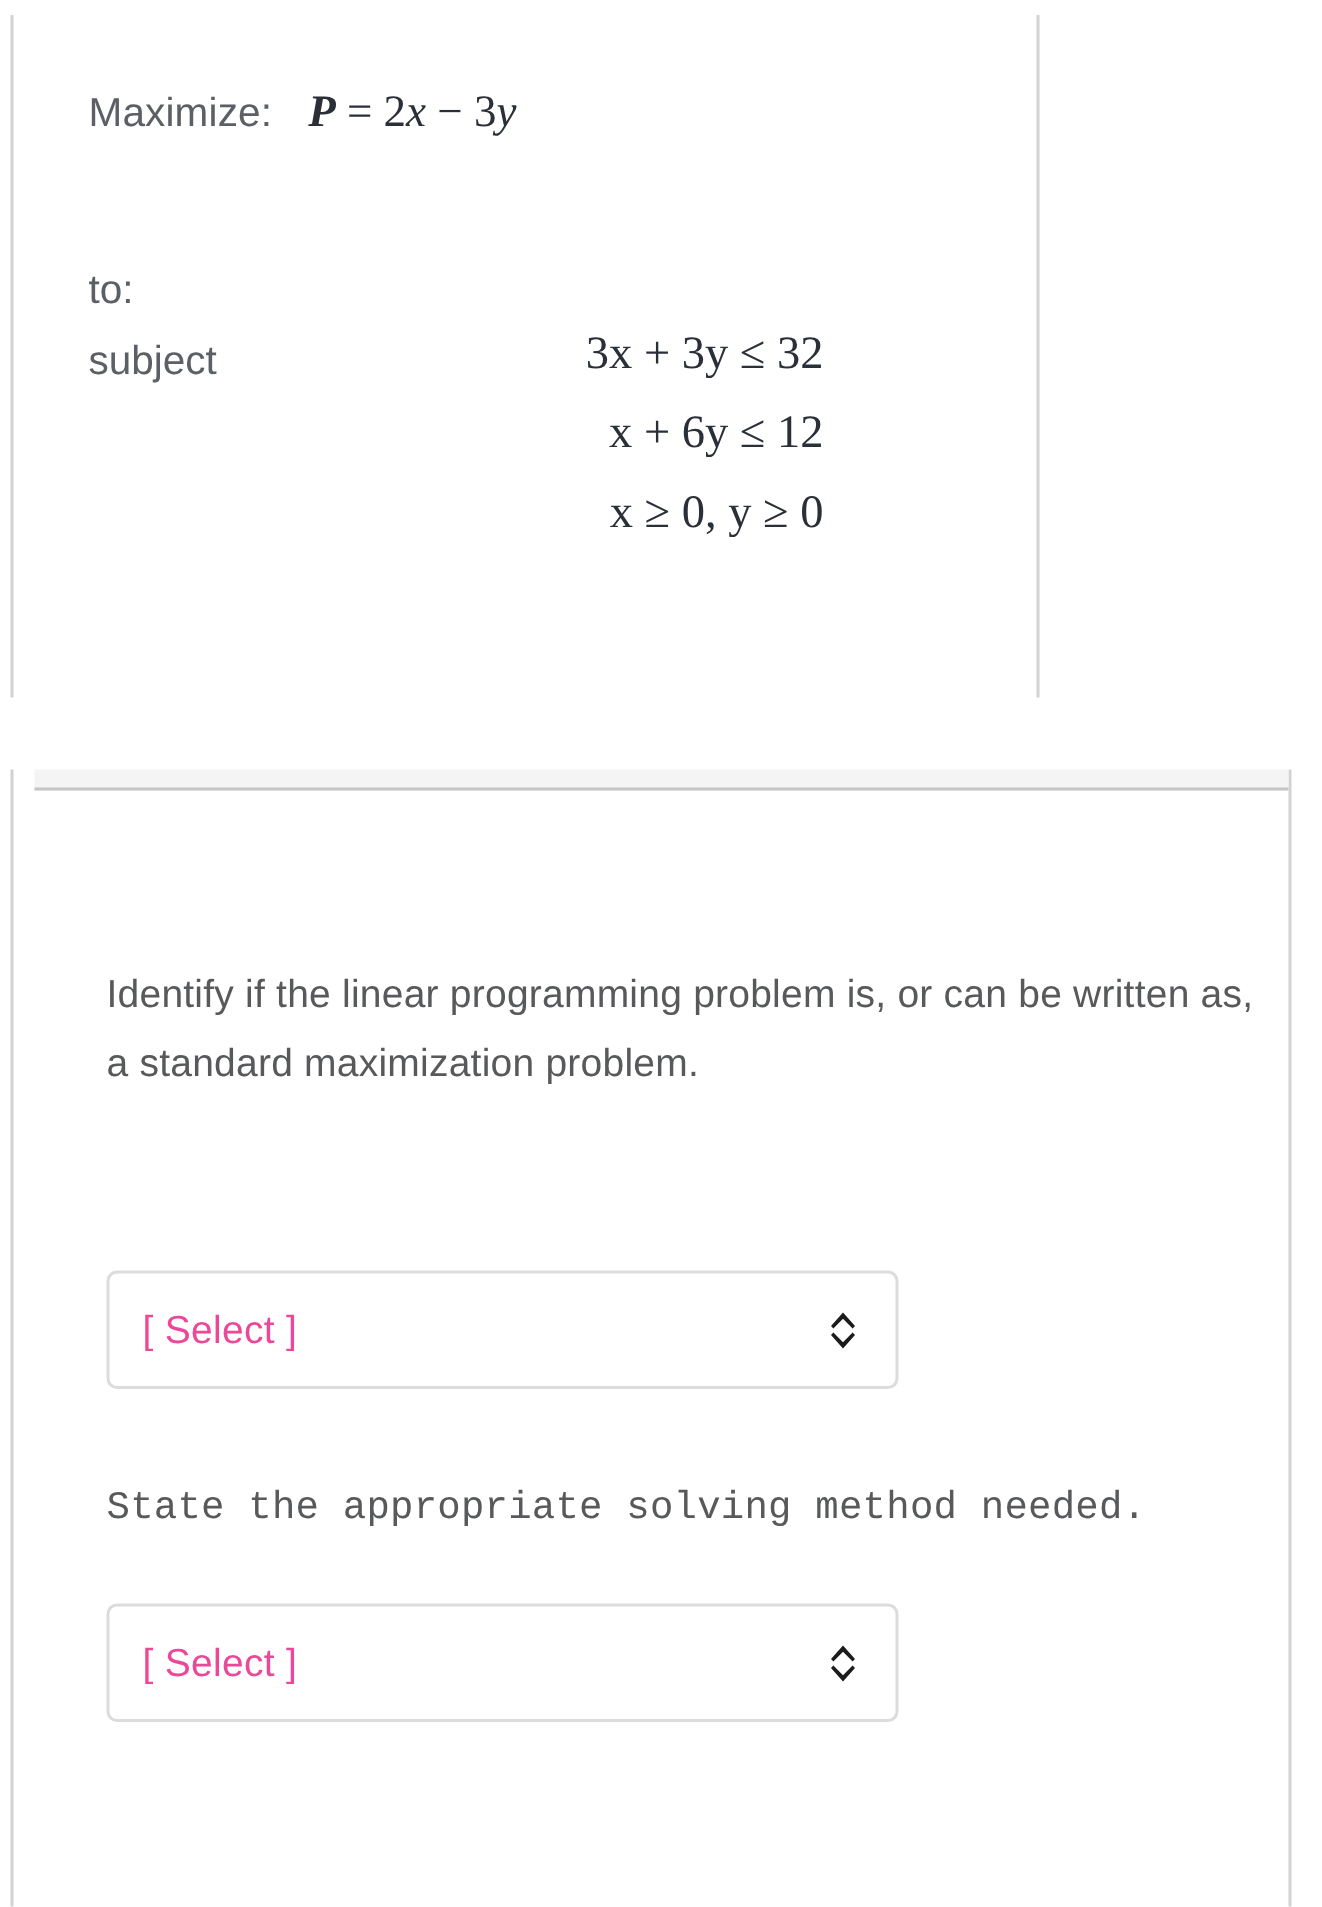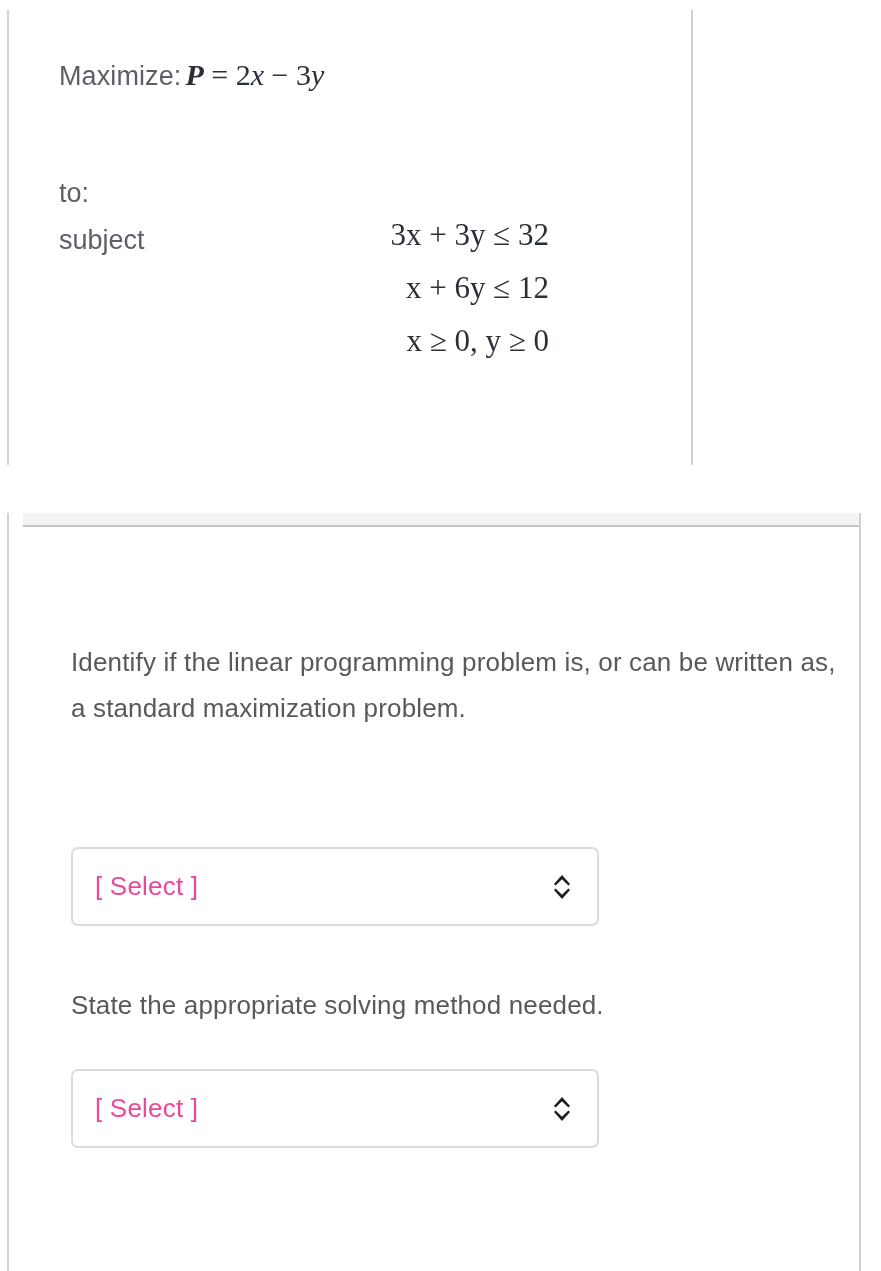--- a/index.html
+++ b/index.html
@@ -45,21 +45,21 @@
     letter-spacing: .1px;
   }
   .math {
     font-family: "Liberation Serif", serif;
     font-size: 30px;
     color: #2b3038;
     white-space: nowrap;
   }
   .math .it { font-style: italic; }
   .math .bi { font-style: italic; font-weight: bold; }
-  .objective-row .math { margin-left: 4px; }
+  .objective-row .math { margin-left: 24px; }
 
   
   .subject-block {
     position: absolute;
     left: 50px;
     top: 160px;
     width: 450px;
   }
   .subject-label {
     position: absolute;
@@ -120,20 +120,21 @@
   }
   #q-prompt-1 {
     left: 48px;
     top: 112px;
     width: 780px;
   }
   #q-prompt-2 {
     left: 48px;
     top: 455px;
     width: 780px;
+    font-family: Liberation Mono, monospace;
   }
 
   
   .select-box {
     position: absolute;
     left: 48px;
     width: 528px;
     height: 79px;
     box-sizing: border-box;
     border: 2px solid #dcdcdc;

